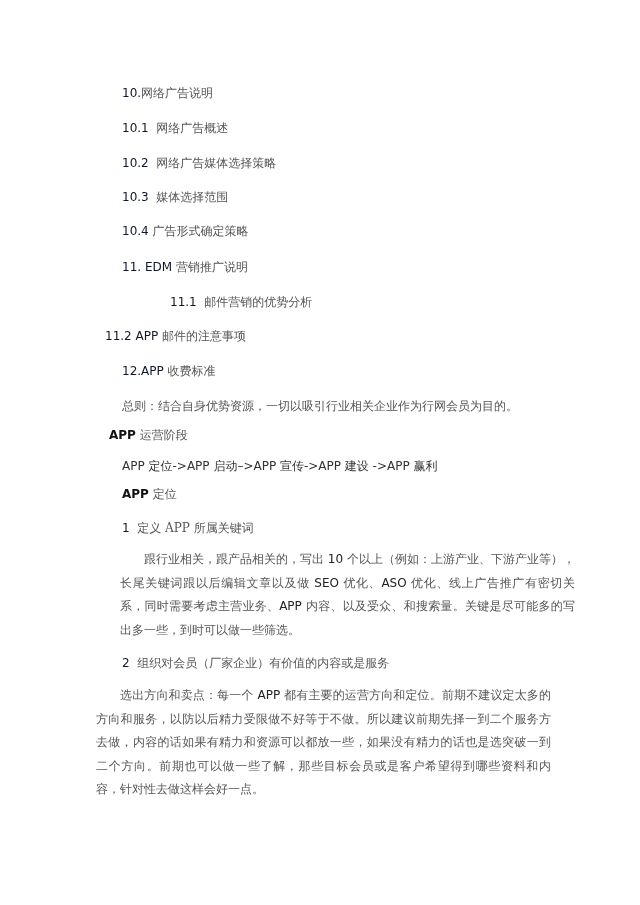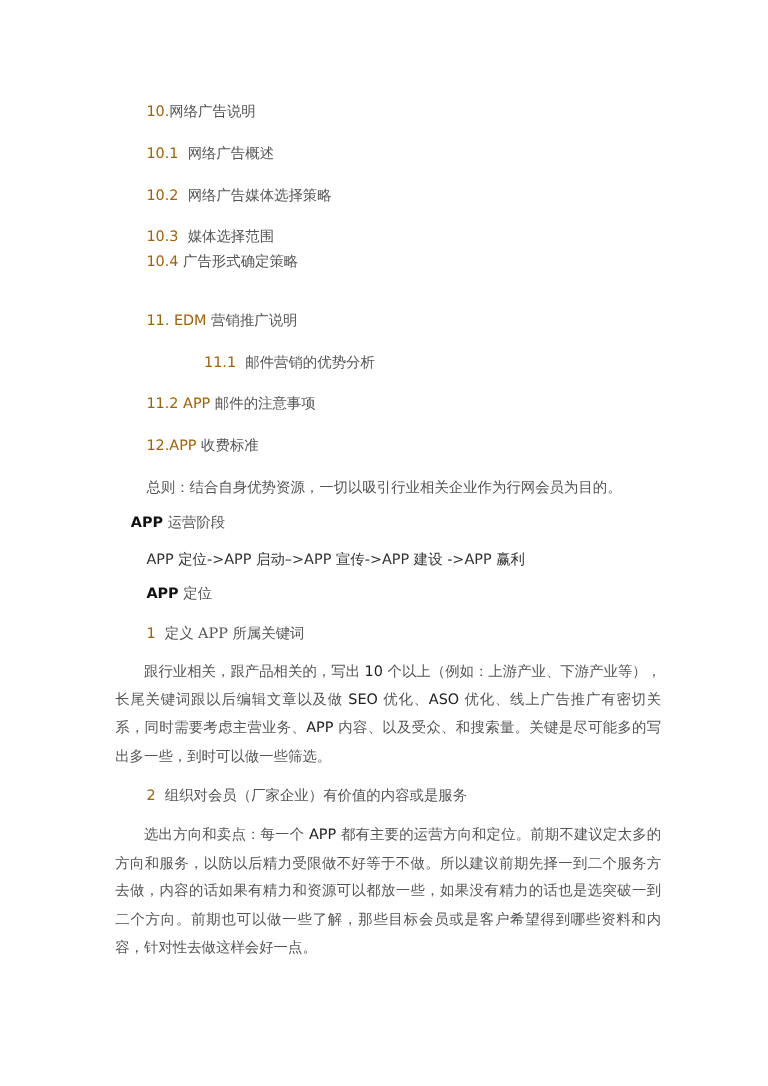--- a/index.html
+++ b/index.html
@@ -1,49 +1,49 @@
 <!DOCTYPE html>
 <html><head>
 <meta charset="utf-8">
 <style>
   html, body { margin: 0; padding: 0; }
   body {
     width: 640px; height: 905px; background: #ffffff; position: relative; overflow: hidden;
     font-family: "DejaVu Serif", "Liberation Serif", serif; color: #555555;
   }
   .line { position: absolute; font-size: 12px; line-height: 14px; white-space: nowrap; }
-  .num { font-family: "DejaVu Sans", "Liberation Sans", sans-serif; color: #a16207; }
+  .num { font-family: "DejaVu Sans", "Liberation Sans", sans-serif; color: #0f172a; }
   .bold { font-family: "DejaVu Sans", "Liberation Sans", sans-serif; font-weight: bold; color: #111111; }
   .para { position: absolute; left: 96px; width: 455px; font-size: 12px; line-height: 23.5px; text-align: justify; text-indent: 24px; }
   .para .lat { font-family: "DejaVu Sans", "Liberation Sans", sans-serif; color: #222222; }
 </style>
 </head>
 <body>
 
 <div>
 
   <div class="line" style="left:122px; top:86px;"><span class="num">10.</span><span>网络广告说明</span></div>
   <div class="line" style="left:122px; top:121px;text-align:right;"><span class="num">10.1</span>&nbsp;&nbsp;<span>网络广告概述</span></div>
   <div class="line" style="left:122px; top:156px;"><span class="num">10.2</span>&nbsp;&nbsp;<span>网络广告媒体选择策略</span></div>
   <div class="line" style="left:122px; top:190px;"><span class="num">10.3</span>&nbsp;&nbsp;<span>媒体选择范围</span></div>
-  <div class="line" style="left:122px; top:211px;"><span class="num">10.4</span>&nbsp;<span>广告形式确定策略</span></div>
+  <div class="line" style="left:122px; top:224px;"><span class="num">10.4</span>&nbsp;<span>广告形式确定策略</span></div>
   <div class="line" style="left:122px; top:260px;"><span class="num">11. EDM</span>&nbsp;<span>营销推广说明</span></div>
   <div class="line" style="left:122px; top:295px;margin-left:48px;"><span class="num">11.1</span>&nbsp;&nbsp;<span>邮件营销的优势分析</span></div>
-  <div class="line" style="left:122px; top:329px;"><span class="num">11.2 APP</span>&nbsp;<span>邮件的注意事项</span></div>
+  <div class="line" style="left:105px; top:329px;"><span class="num">11.2 APP</span>&nbsp;<span>邮件的注意事项</span></div>
   <div class="line" style="left:122px; top:364px;"><span class="num">12.APP</span>&nbsp;<span>收费标准</span></div>
 
   <div class="line" style="left:122px; top:399px;">总则：结合自身优势资源，一切以吸引行业相关企业作为行网会员为目的。</div>
 
   <div class="line" style="left:97px; top:428px;margin-left:12px;"><span class="bold">APP</span>&nbsp;<span>运营阶段</span></div>
 
   <div class="line num" style="left:122px; top:459px; color:#333;">APP 定位-&gt;APP 启动–&gt;APP 宣传-&gt;APP 建设 -&gt;APP 赢利</div>
 
   <div class="line" style="left:122px; top:487px;"><span class="bold">APP</span>&nbsp;<span>定位</span></div>
 
   <div class="line" style="left:122px; top:521px;"><span class="num">1</span>&nbsp;&nbsp;<span>定义 APP 所属关键词</span></div>
 
-  <div class="para" style="top:548px;"><span>跟行业相关，跟产品相关的，写出 </span><span class="lat">10</span><span> 个以上（例如：上游产业、下游产业等），长尾关键词跟以后编辑文章以及做 </span><span class="lat">SEO</span><span> 优化、</span><span class="lat">ASO</span><span> 优化、线上广告推广有密切关系，同时需要考虑主营业务、</span><span class="lat">APP</span><span> 内容、以及受众、和搜索量。关键是尽可能多的写出多一些，到时可以做一些筛选。</span></div>
+  <div class="para" style="top:548px;margin-left:24px;"><span>跟行业相关，跟产品相关的，写出 </span><span class="lat">10</span><span> 个以上（例如：上游产业、下游产业等），长尾关键词跟以后编辑文章以及做 </span><span class="lat">SEO</span><span> 优化、</span><span class="lat">ASO</span><span> 优化、线上广告推广有密切关系，同时需要考虑主营业务、</span><span class="lat">APP</span><span> 内容、以及受众、和搜索量。关键是尽可能多的写出多一些，到时可以做一些筛选。</span></div>
 
   <div class="line" style="left:122px; top:656px;"><span class="num">2</span>&nbsp;&nbsp;<span>组织对会员（厂家企业）有价值的内容或是服务</span></div>
 
   <div class="para" style="top:684px;"><span>选出方向和卖点：每一个 </span><span class="lat">APP</span><span> 都有主要的运营方向和定位。前期不建议定太多的方向和服务，以防以后精力受限做不好等于不做。所以建议前期先择一到二个服务方去做，内容的话如果有精力和资源可以都放一些，如果没有精力的话也是选突破一到二个方向。前期也可以做一些了解，那些目标会员或是客户希望得到哪些资料和内容，针对性去做这样会好一点。</span></div>
 
 </div>
 
 </body></html>

